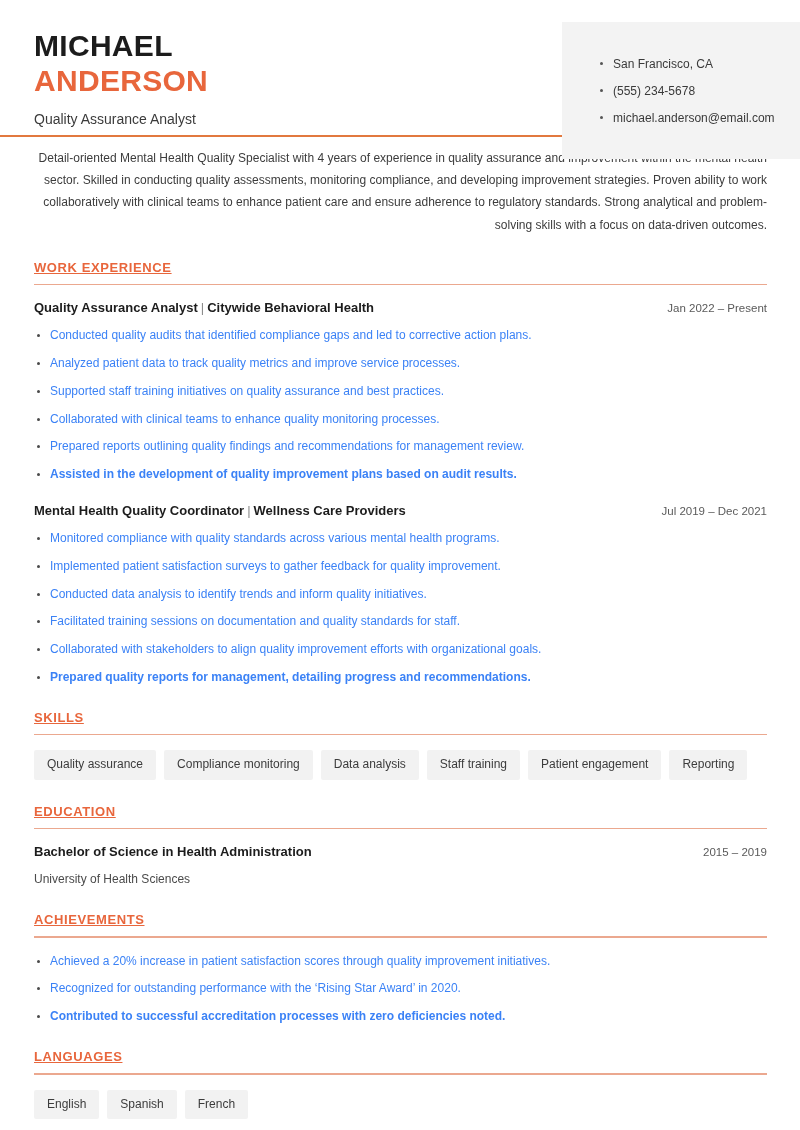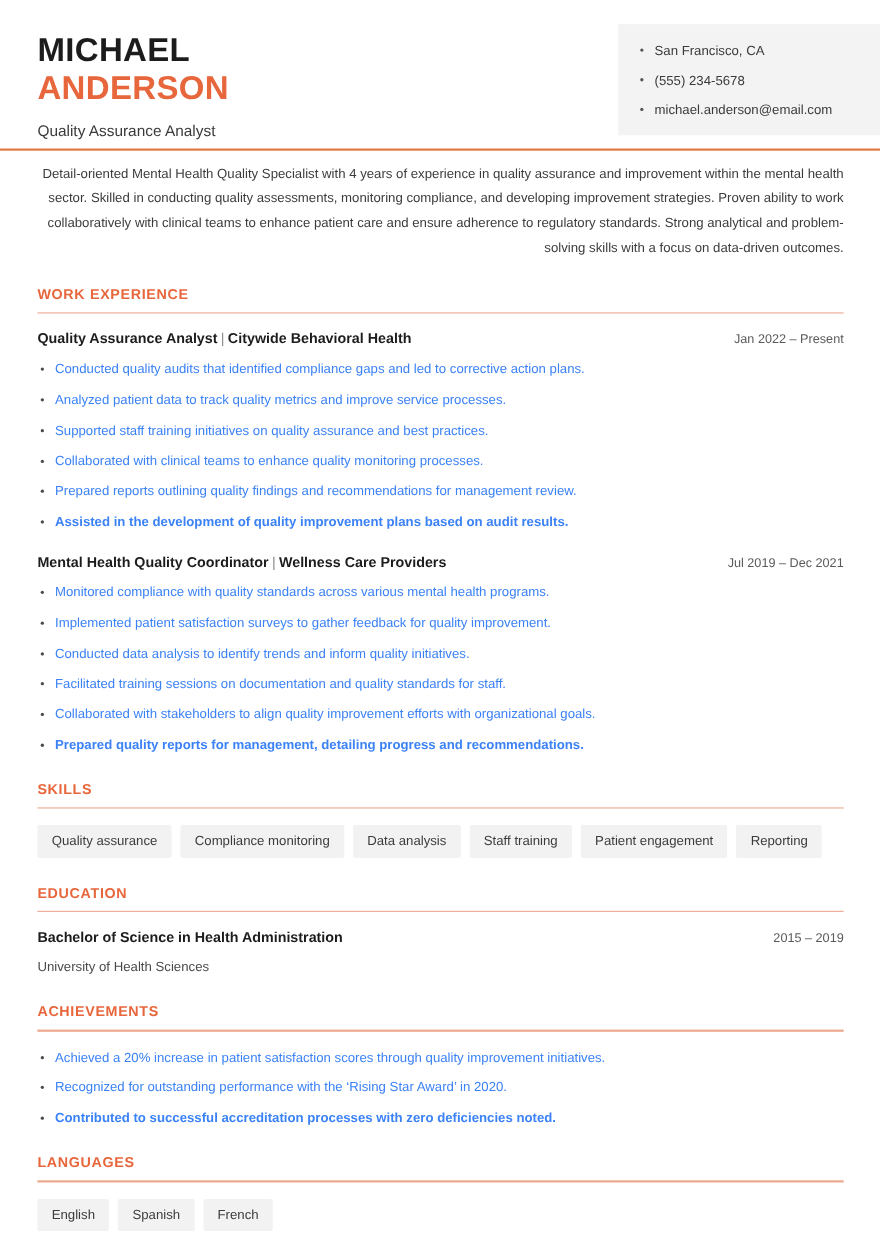--- a/index.html
+++ b/index.html
@@ -63,21 +63,21 @@
   .contact-box {
     background: #f3f3f3;
     width: 238px;
     min-height: 91px;
     box-sizing: border-box;
     padding: 16px 14px 14px 20px;
     margin-top: 0;
   }
   .contact-list {
     list-style: none;
-    margin: 0;
+    margin: 18px;
     padding: 0;
   }
   .contact-list li {
     position: relative;
     font-size: 12px;
     color: #3a3a3a;
     line-height: 1.35;
     padding-left: 13px;
     margin-bottom: 11px;
   }
@@ -116,20 +116,21 @@
   .section {
     margin-top: 24px;
   }
   .section-heading {
     font-size: 13px;
     font-weight: bold;
     letter-spacing: 0.6px;
     color: #e8663c;
     text-transform: uppercase;
     margin: 0 0 9px 0;
+    text-decoration: underline;
   }
   .section-rule {
     height: 1.6px;
     background: #eba88f;
     width: 100%;
     margin-bottom: 15px;
   }
 
   
   .entry { margin-bottom: 20px; }

